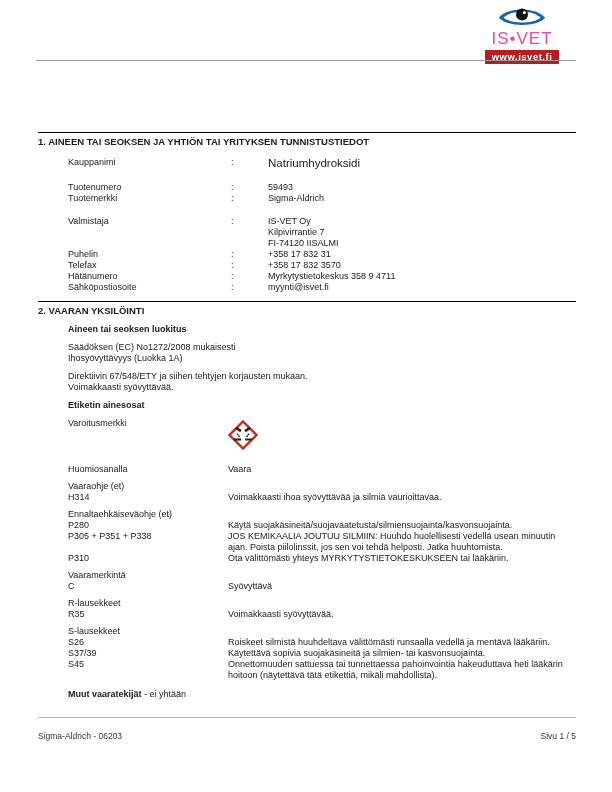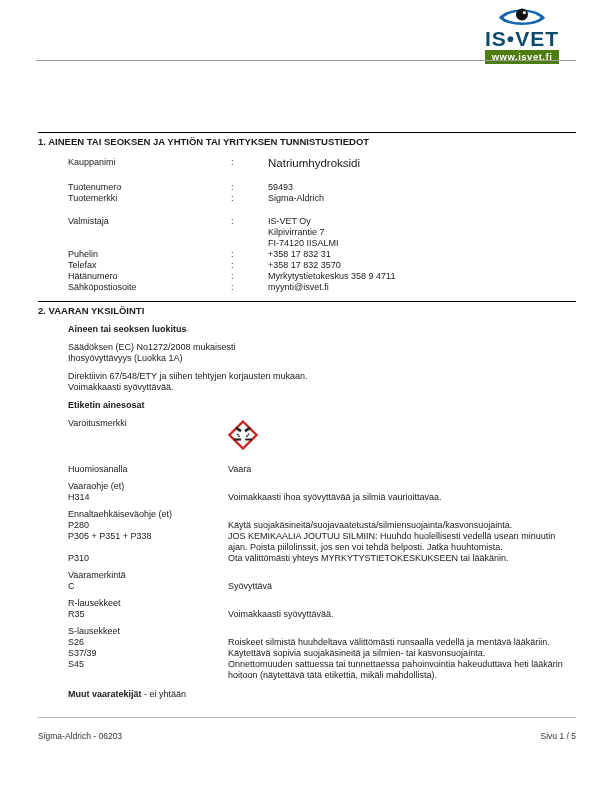--- a/index.html
+++ b/index.html
@@ -6,22 +6,22 @@
   html,body { background:#e8e8e8; }
   body { font-family:"Liberation Sans","DejaVu Sans",sans-serif; }
   .page {
     position:relative; width:612px; height:792px; background:#ffffff;
     margin:0 auto; overflow:hidden; color:#1a1a1a; font-size:9px; line-height:11px;
   }
 
   
   .logo { position:absolute; top:5px; right:20px; width:140px; text-align:center; }
   .logo .eye { display:block; margin:0 auto; }
-  .brand { font-size:21px; line-height:20px; font-weight:bold; letter-spacing:1px; color:#0c4a6e; }
-  .site-bar { display:inline-block; background:#4d7c0f; color:#fff; font-size:9.5px; font-weight:bold;
+  .brand { font-size:17px; line-height:20px; font-weight:normal; letter-spacing:1px; color:#ec4899; }
+  .site-bar { display:inline-block; background:#b91c1c; color:#fff; font-size:9.5px; font-weight:bold;
               padding:1px 7px 2px; margin-top:1px; letter-spacing:0.5px; }
   .header-rule { position:absolute; top:60px; left:36px; right:36px; border-top:1px solid #9b9b9b; }
   .title-block { position:absolute; top:63px; right:36px; text-align:right; }
   .doc-title { font-size:16.5px; line-height:20px; font-weight:bold; color:#111; }
   .doc-sub { font-size:9px; line-height:11px; color:#222; }
 
   
   .content { position:absolute; top:132px; left:38px; right:36px; }
   .sec-rule { border-top:1.5px solid #000; }
   .sec-title { font-size:9.5px; font-weight:bold; padding-top:3px; }

